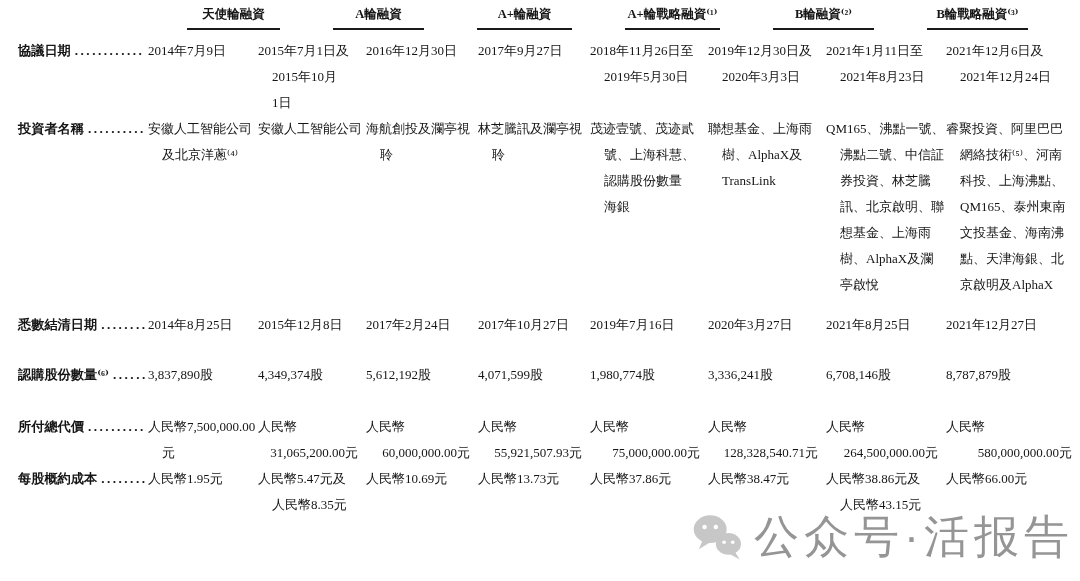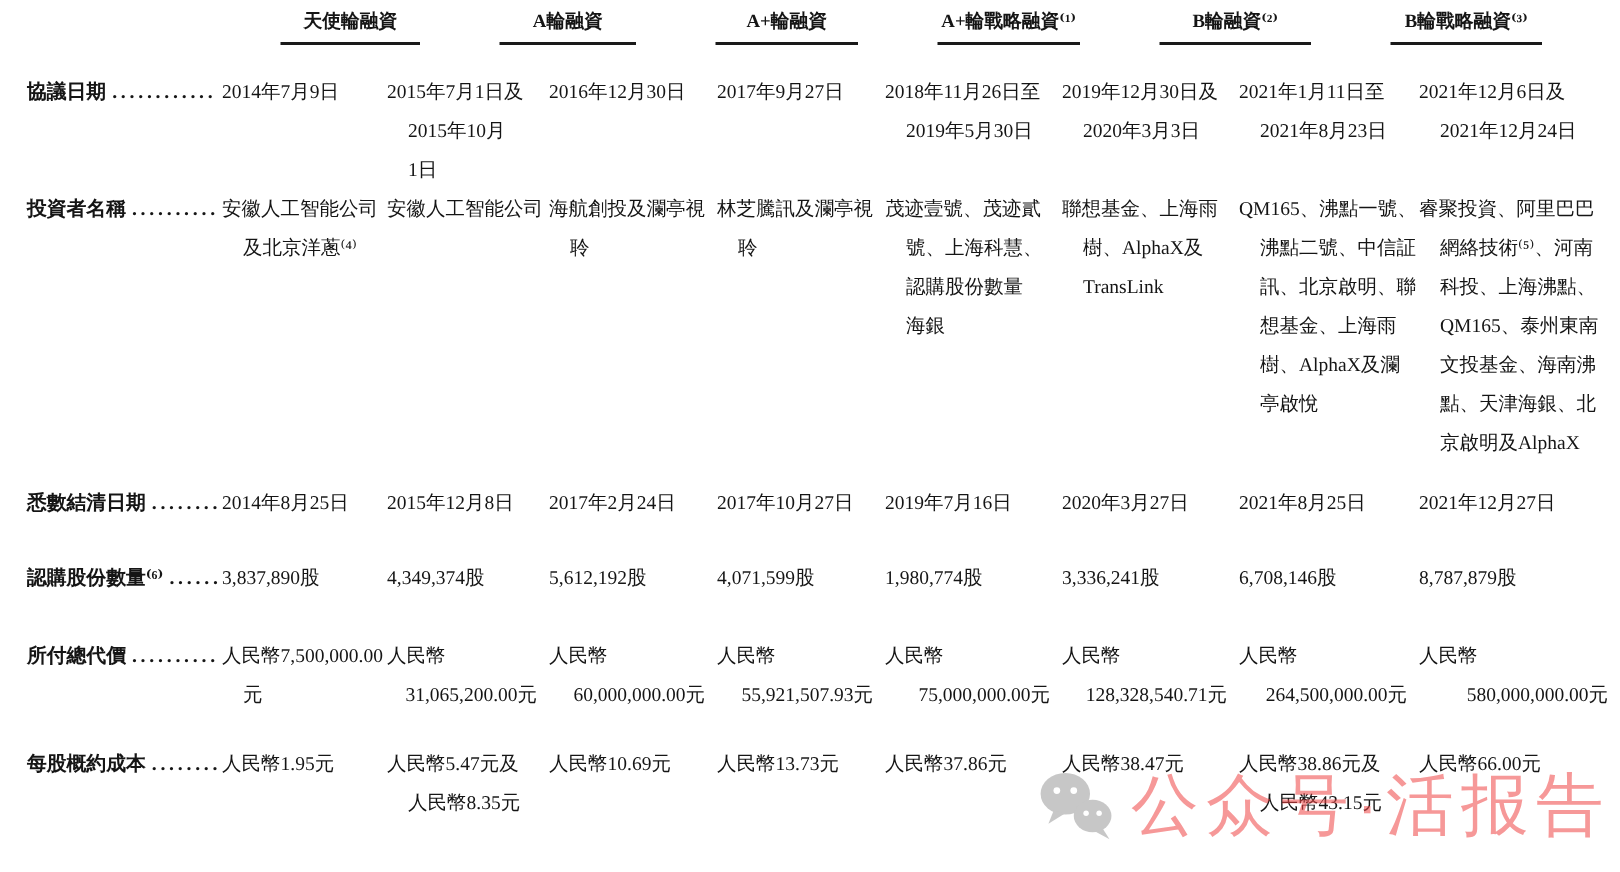--- a/index.html
+++ b/index.html
@@ -25,26 +25,26 @@
     font-size:12.5px;
     text-align:center;
     border-bottom:2px solid #1a1a1a;
     padding-bottom:5px;
     margin:0 14px 0 3px;
     white-space:nowrap;
   }
   
   #rows > .row > .cell, #rows > .row > .lcell { line-height:26px; }
   .row { }
-  #rows > .row:nth-child(1) { margin-top:18px; }
+  #rows > .row:nth-child(1) { margin-top:8px; }
   #rows > .row:nth-child(2) { margin-top:0px; }
   #rows > .row:nth-child(3) { margin-top:14px; }
   #rows > .row:nth-child(4) { margin-top:24px; }
   #rows > .row:nth-child(5) { margin-top:26px; }
-  #rows > .row:nth-child(6) { margin-top:20px; }
+  #rows > .row:nth-child(6) { }
   .lcell {
     font-weight:bold;
     padding-left:18px;
     white-space:nowrap;
     font-size:13.2px;
   }
   .lcell .dots { letter-spacing:2.5px; margin-left:4px; font-weight:bold; }
   .cell { padding-right:8px; }
   .cell .line { white-space:nowrap; }
   .cell .line + .line { padding-left:14px; }
@@ -55,21 +55,21 @@
     right:6px; bottom:14px;
     display:flex; align-items:center; gap:10px;
     pointer-events:none;
     opacity:0.55;
   }
   .watermark svg { flex:0 0 auto; }
   .watermark .wm-text {
     font-family:"Liberation Sans","DejaVu Sans",sans-serif;
     font-size:45px;
     letter-spacing:5px;
-    color:#ef4444;
+    color:#404040;
     white-space:nowrap;
   }
 </style>
 </head>
 <body>
 
 <div class="page">
 
   <div class="grid" id="thead">
       <div class="hspacer"></div>
@@ -141,20 +141,21 @@
           <div class="line">海銀</div>
         </div>
         <div class="cell">
           <div class="line">聯想基金、上海雨</div>
           <div class="line">樹、AlphaX及</div>
           <div class="line">TransLink</div>
         </div>
         <div class="cell">
           <div class="line">QM165、沸點一號、</div>
           <div class="line">沸點二號、中信証</div>
+          <div class="line">券投資、林芝騰</div>
           <div class="line">訊、北京啟明、聯</div>
           <div class="line">想基金、上海雨</div>
           <div class="line">樹、AlphaX及瀾</div>
           <div class="line">亭啟悅</div>
         </div>
         <div class="cell">
           <div class="line">睿聚投資、阿里巴巴</div>
           <div class="line">網絡技術⁽⁵⁾、河南</div>
           <div class="line">科投、上海沸點、</div>
           <div class="line">QM165、泰州東南</div>

